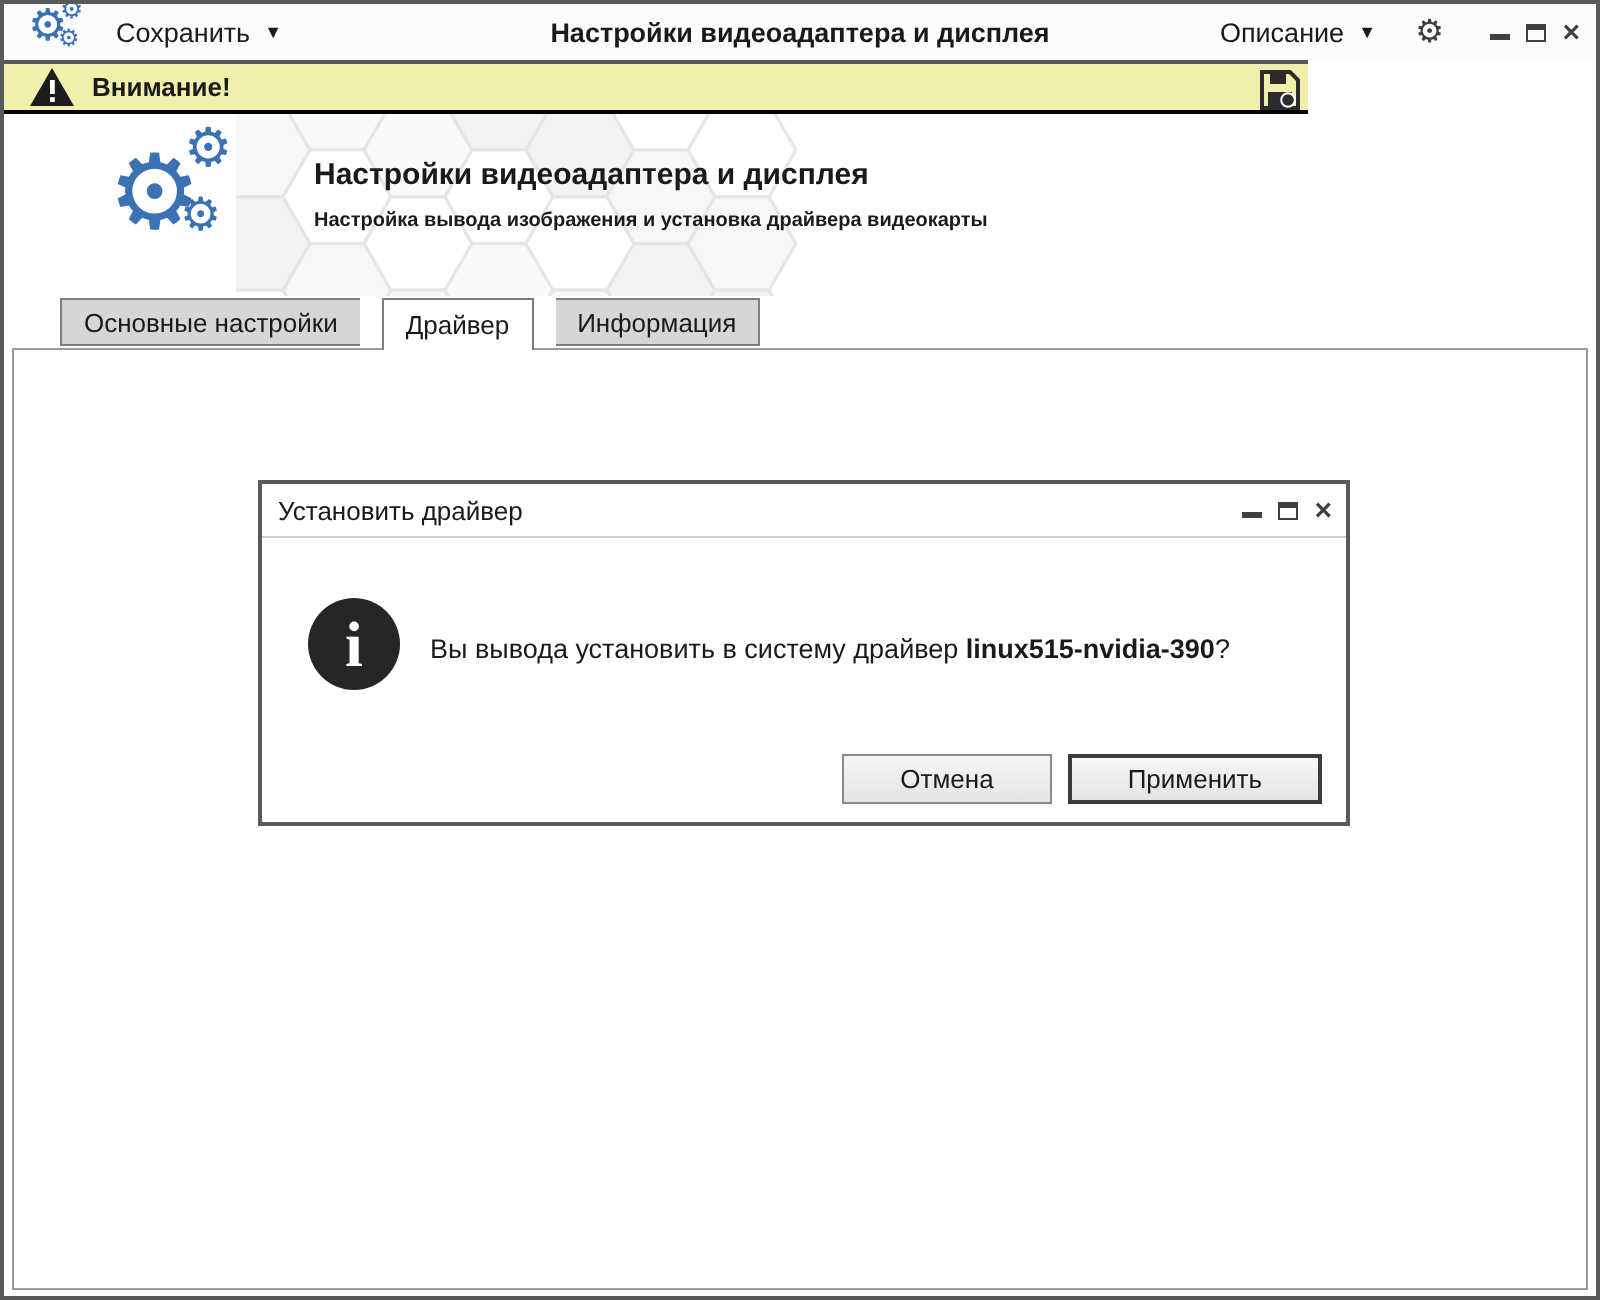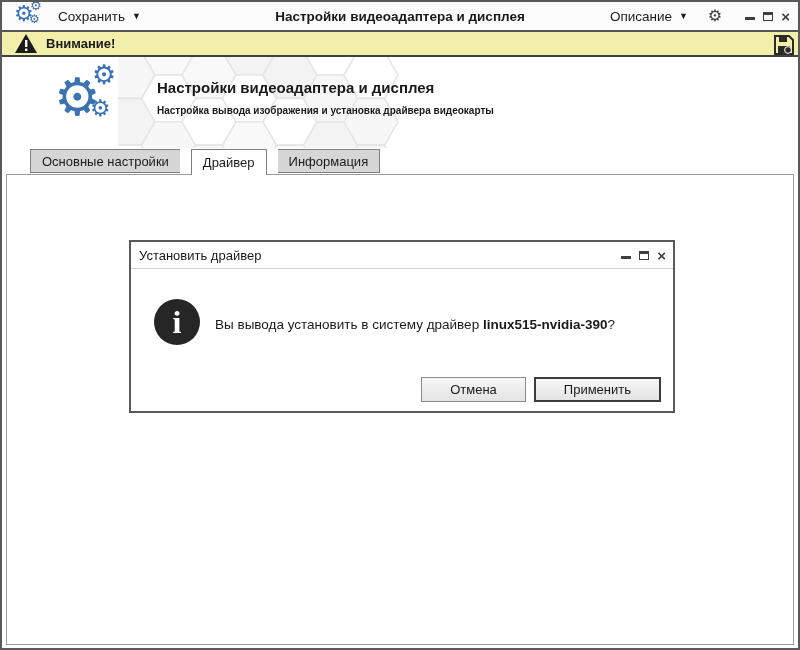--- a/index.html
+++ b/index.html
@@ -17,21 +17,21 @@
   .mb-load{left:56px;}
   .mb-save{right:110px;}
   .wtitle{position:absolute;left:200px;right:200px;top:0;height:28px;display:flex;align-items:center;justify-content:center;font-size:13.5px;font-weight:600;white-space:nowrap;}
   .gearbtn{position:absolute;right:76px;top:5px;font-size:16px;color:#3f3f3f;line-height:18px;}
   .winctl{position:absolute;right:8px;top:7px;display:flex;gap:8px;align-items:center;height:14px;}
   .ic-min{width:10px;height:3px;background:#3f3f3f;margin-top:4px;}
   .ic-max{width:10px;height:9px;border:1px solid #3f3f3f;border-top:3px solid #3f3f3f;box-sizing:border-box;}
   .ic-close{font-size:15px;font-weight:700;color:#3f3f3f;line-height:13px;}
 
   
-  .warnbar{position:absolute;left:0;top:28px;width:796px;height:27px;background:var(--warn-bg,#f2efab);border-top:2px solid #57575a;border-bottom:2px solid #404040;box-sizing:border-box;display:flex;align-items:center;}
+  .warnbar{position:absolute;left:0;top:28px;width:652px;height:27px;background:var(--warn-bg,#f2efab);border-top:2px solid #57575a;border-bottom:2px solid #000000;box-sizing:border-box;display:flex;align-items:center;}
   .warn-ic{margin-left:13px;width:22px;height:19px;position:relative;}
   .warn-text{margin-left:9px;font-size:13px;font-weight:600;}
   .save-ic{position:absolute;right:4px;top:3px;width:20px;height:20px;}
 
   
   .header{position:absolute;left:0;top:55px;width:796px;height:91px;background:#fff;overflow:hidden;}
   .hexwrap{position:absolute;left:116px;top:0;width:480px;height:91px;}
   .hexfade{position:absolute;left:396px;top:0;width:202px;height:91px;background:linear-gradient(to right,rgba(255,255,255,0),#fff 85%);}
   .hexfade2{position:absolute;left:116px;top:0;width:480px;height:91px;background:rgba(255,255,255,0.45);}
   .logo{position:absolute;left:52px;top:8px;width:70px;height:74px;color:var(--logo-blue,#3a72b4);}

